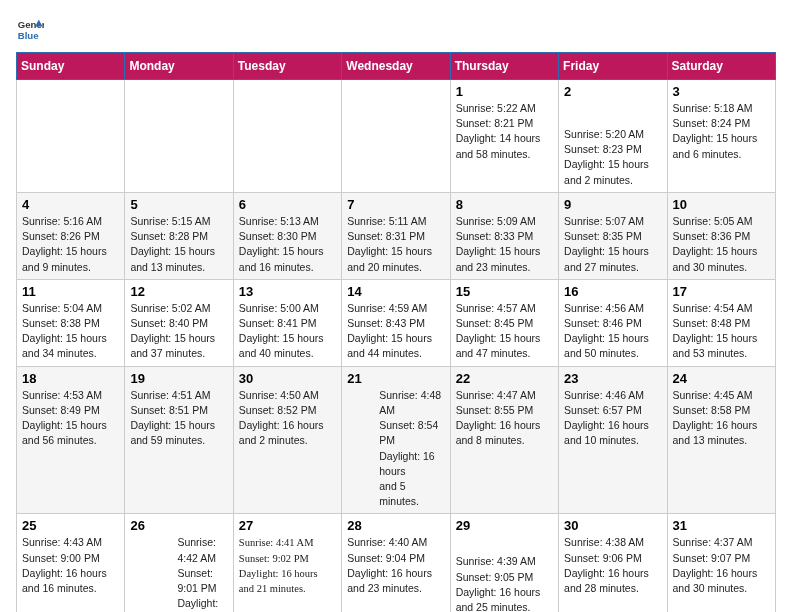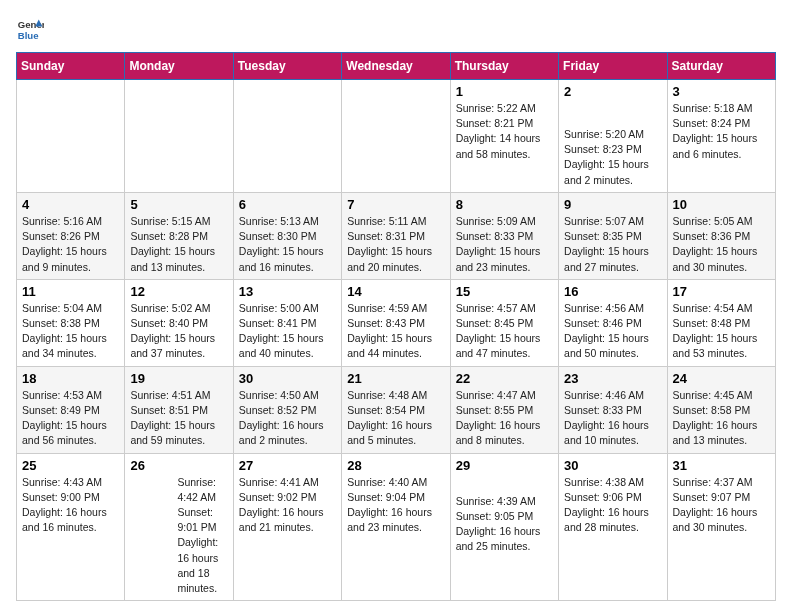--- a/index.html
+++ b/index.html
@@ -242,36 +242,36 @@
         </td>
         <td>
           <span class="day-num">30</span>
           <div class="day-info" style="white-space: pre-line;">Sunrise: 4:50 AM
 Sunset: 8:52 PM
 Daylight: 16 hours
 and 2 minutes.</div>
         </td>
         <td>
           <span class="day-num">21</span>
-          <div class="day-info" style="white-space: pre-line;">Sunrise: 4:48 AM
+          <div class="day-info" style="white-space: pre-line; margin-left: 32px;">Sunrise: 4:48 AM
 Sunset: 8:54 PM
 Daylight: 16 hours
 and 5 minutes.</div>
         </td>
         <td>
           <span class="day-num">22</span>
           <div class="day-info" style="white-space: pre-line;">Sunrise: 4:47 AM
 Sunset: 8:55 PM
 Daylight: 16 hours
 and 8 minutes.</div>
         </td>
         <td>
           <span class="day-num">23</span>
           <div class="day-info" style="white-space: pre-line;">Sunrise: 4:46 AM
-Sunset: 8:33 PM
+Sunset: 6:57 PM
 Daylight: 16 hours
 and 10 minutes.</div>
         </td>
         <td>
           <span class="day-num">24</span>
           <div class="day-info" style="white-space: pre-line;">Sunrise: 4:45 AM
 Sunset: 8:58 PM
 Daylight: 16 hours
 and 13 minutes.</div>
         </td>
@@ -286,21 +286,21 @@
         </td>
         <td>
           <span class="day-num">26</span>
           <div class="day-info" style="white-space: pre-line; margin-left: 47px;">Sunrise: 4:42 AM
 Sunset: 9:01 PM
 Daylight: 16 hours
 and 18 minutes.</div>
         </td>
         <td>
           <span class="day-num">27</span>
-          <div class="day-info" style="white-space: pre-line;">Sunrise: 4:41 AM
+          <div class="day-info" style="white-space: pre-line; font-family: Liberation Serif, serif;">Sunrise: 4:41 AM
 Sunset: 9:02 PM
 Daylight: 16 hours
 and 21 minutes.</div>
         </td>
         <td>
           <span class="day-num">28</span>
           <div class="day-info" style="white-space: pre-line;">Sunrise: 4:40 AM
 Sunset: 9:04 PM
 Daylight: 16 hours
 and 23 minutes.</div>

